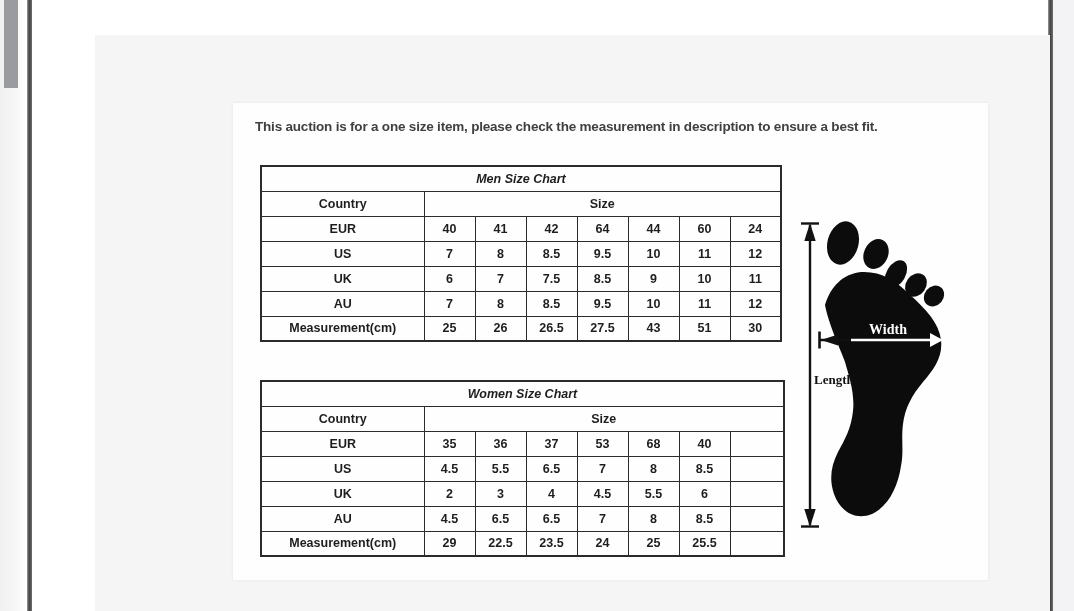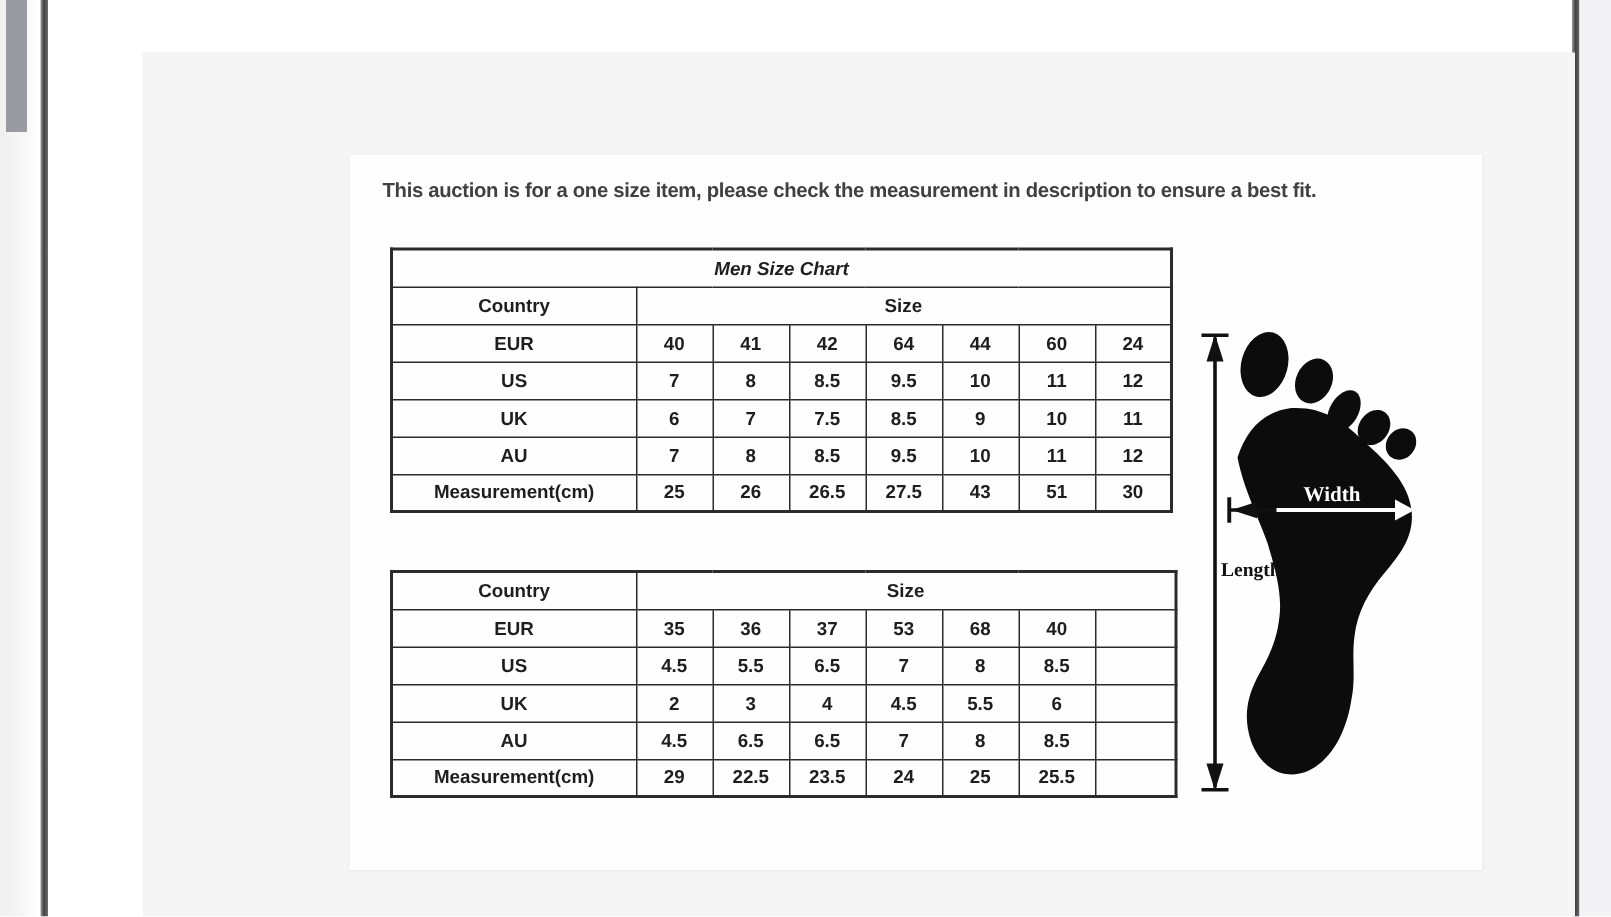--- a/index.html
+++ b/index.html
@@ -137,20 +137,23 @@
             <col style="width:163px">
               <col style="width:51px">
               <col style="width:51px">
               <col style="width:51px">
             <col style="width:51px">
               <col style="width:51px">
               <col style="width:51px">
               <col style="width:54px">
           </colgroup>
         <tbody>
+              <tr>
+                <td colspan="8" class="title-cell">Women Size Chart</td>
+              </tr>
               <tr>
                 <td>Country</td>
                 <td colspan="7">Size</td>
               </tr>
               <tr>
                 <td>EUR</td>
                 <td>35</td>
                 <td>36</td>
                 <td>37</td>
                 <td>53</td>

